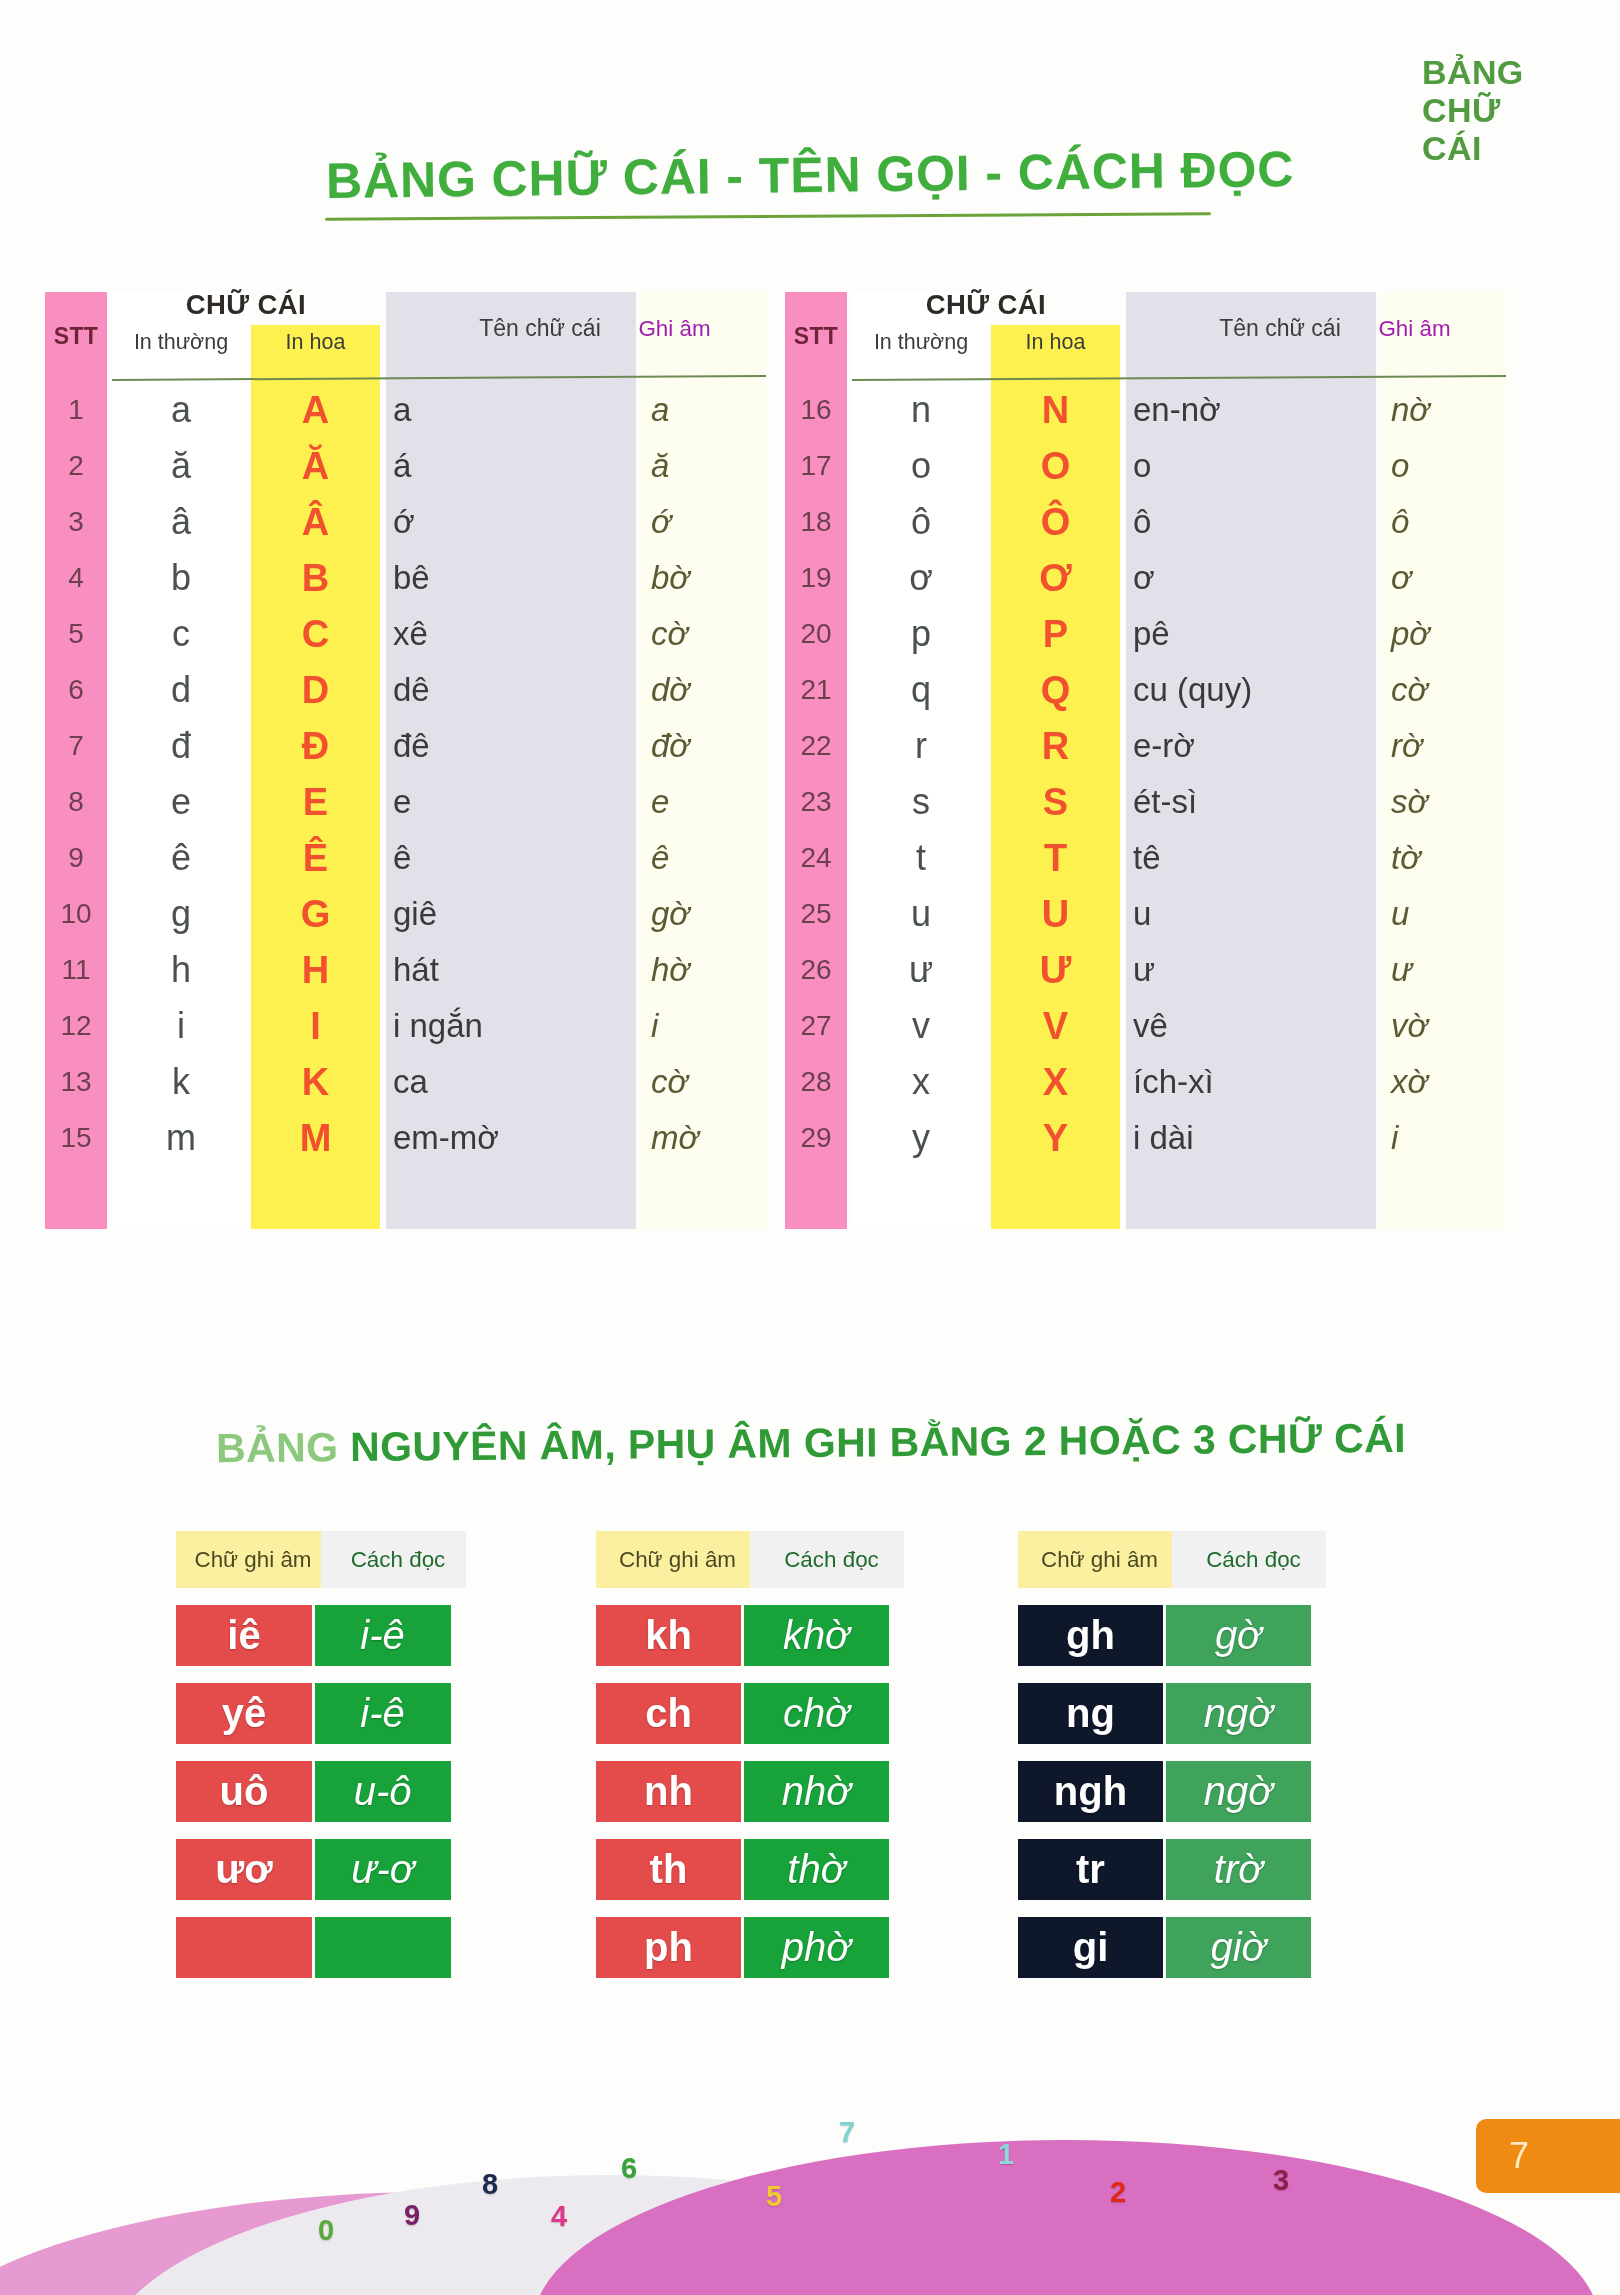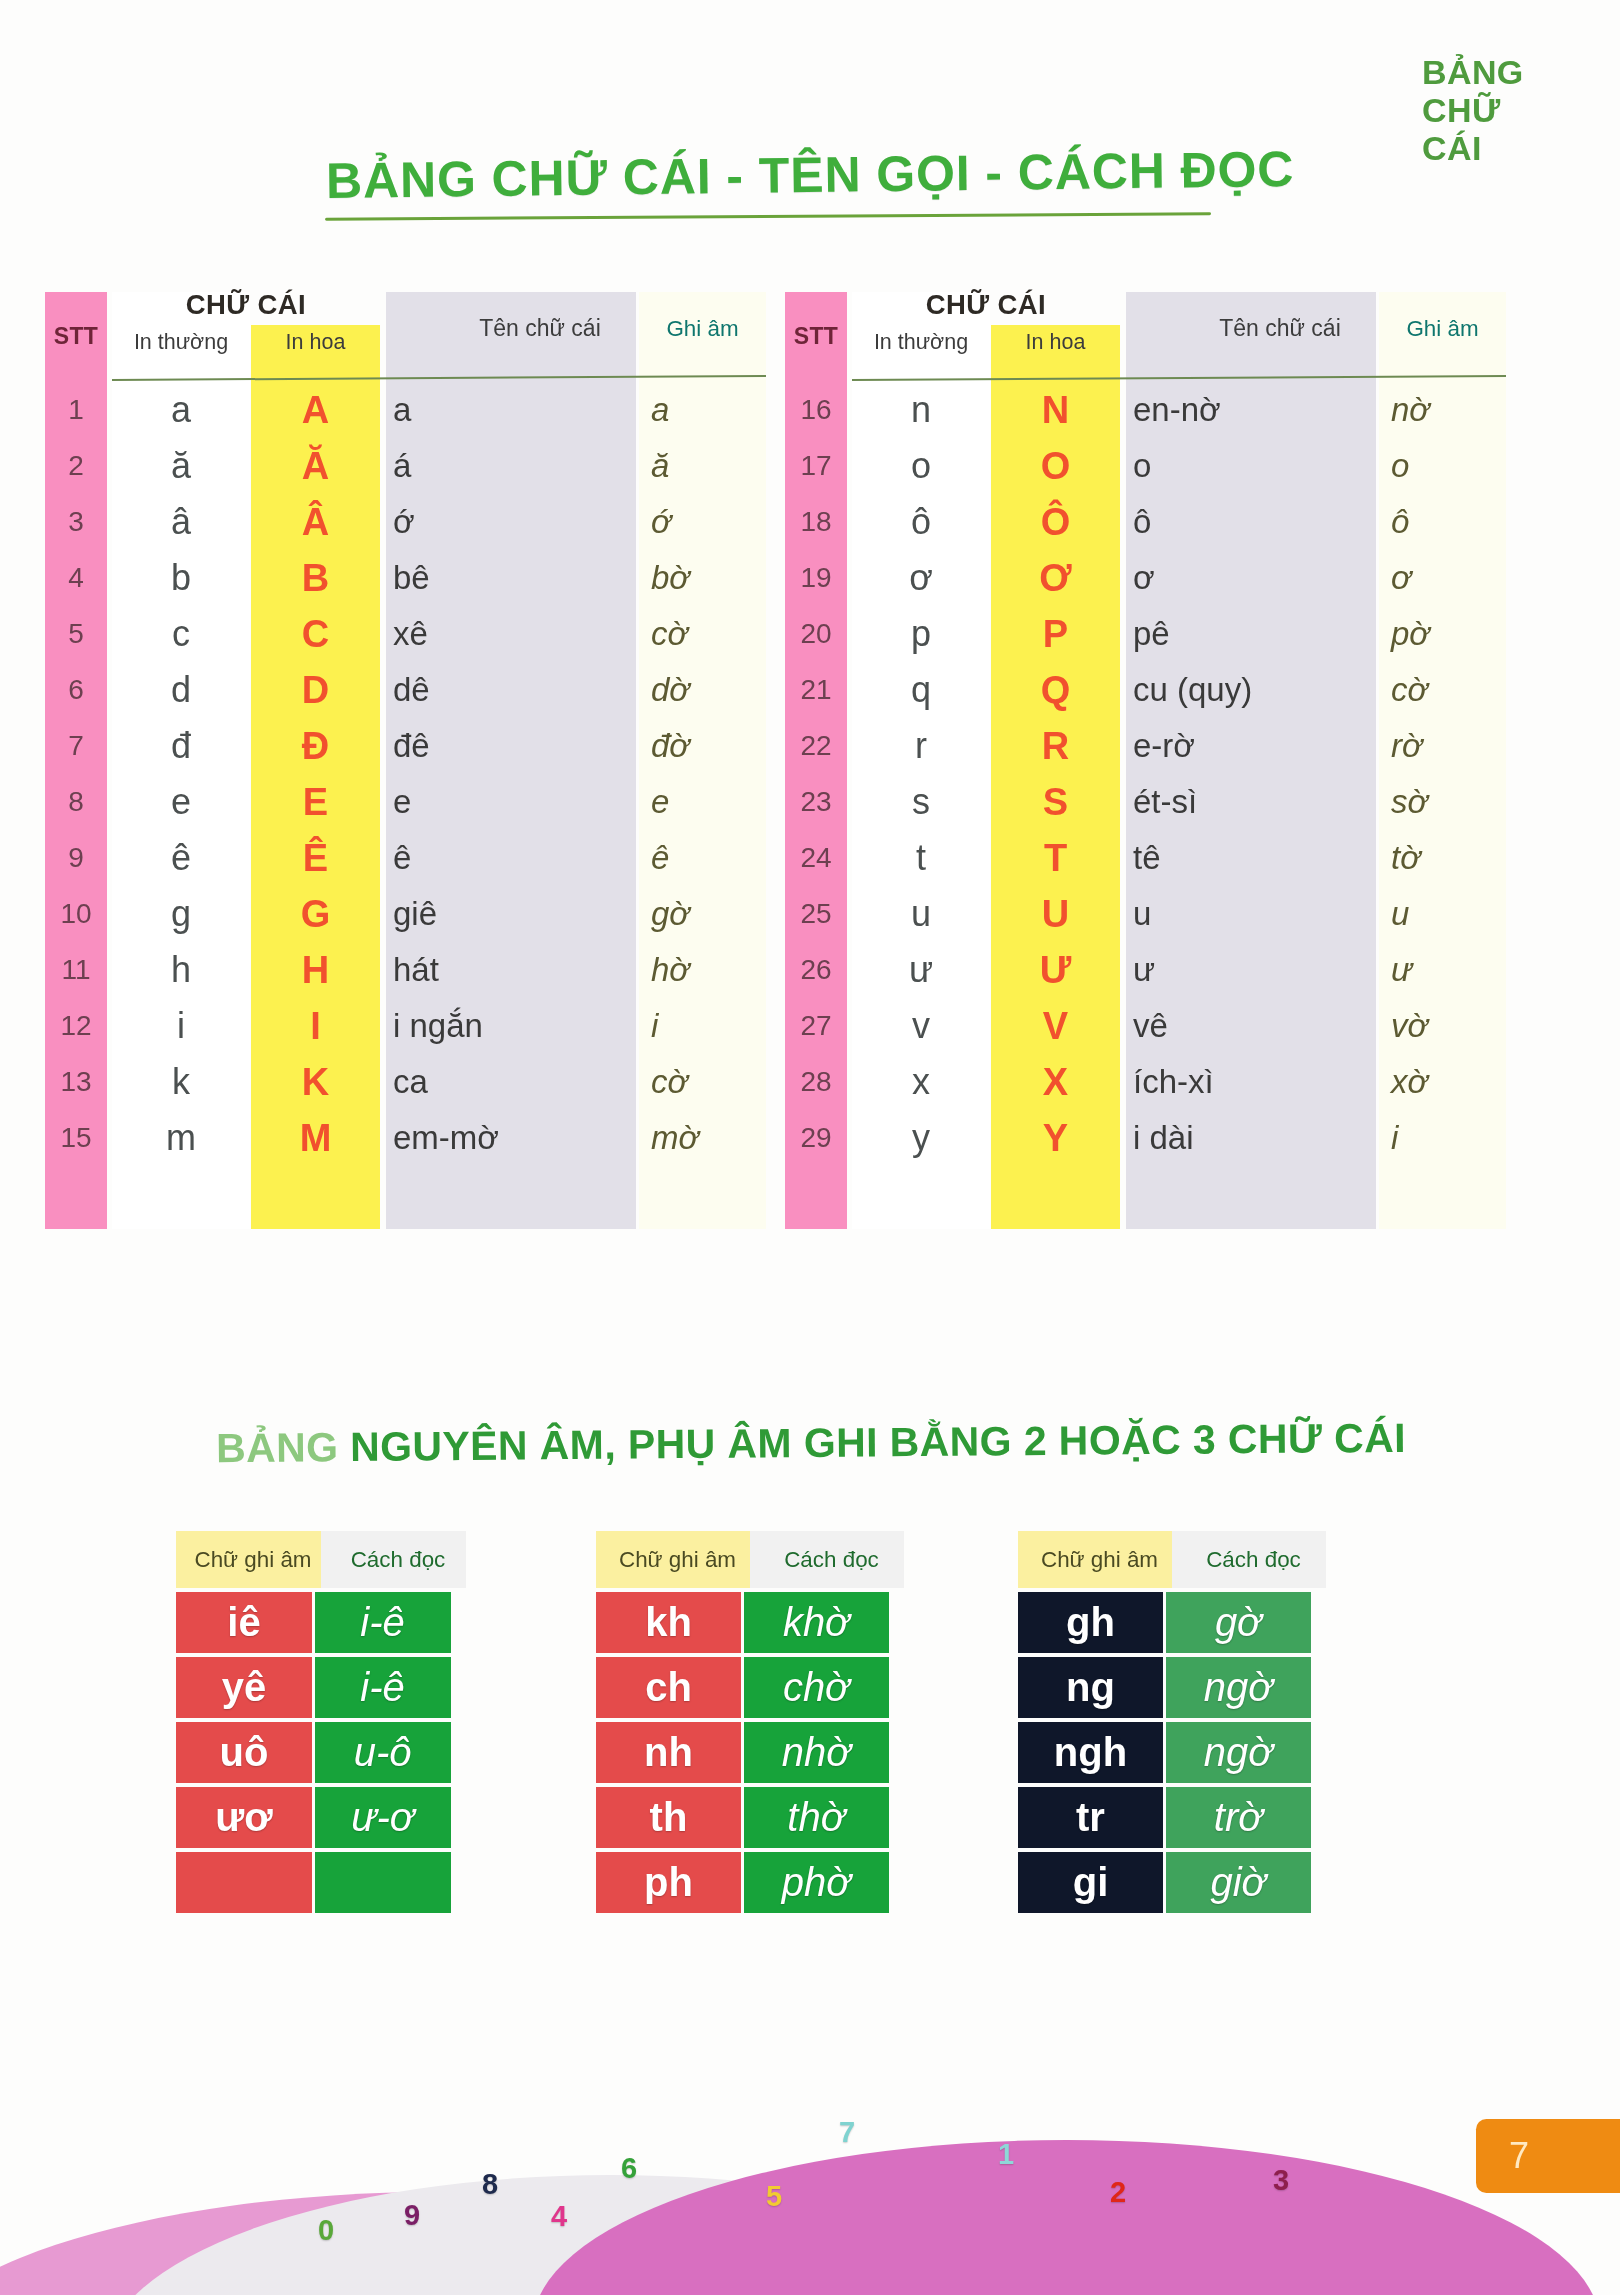--- a/index.html
+++ b/index.html
@@ -54,22 +54,22 @@
   .h-stt{position:absolute;left:0;width:62px;top:34px;text-align:center;
          font-size:23px;font-weight:700;color:#6e2438;letter-spacing:0.4px;}
   .h-chucai{position:absolute;left:67px;width:268px;top:0px;text-align:center;
          font-size:27.5px;font-weight:700;color:#2e2a25;letter-spacing:0.4px;}
   .h-lower{position:absolute;left:67px;width:138px;top:41px;text-align:center;
          font-size:21.5px;color:#3c3c3c;}
   .h-upper{position:absolute;left:206px;width:129px;top:41px;text-align:center;
          font-size:21.5px;color:#3c3c3c;}
   .h-name{position:absolute;left:341px;width:250px;top:26px;text-align:center;
          font-size:23px;color:#3c3c3c;padding-left:29px;}
-  .h-sound{position:absolute;left:594px;width:127px;top:27.5px;text-align:center;
-         font-size:22.4px;color:#0f766e;}
+  .h-sound{position:absolute;left:566px;width:127px;top:27.5px;text-align:center;
+         font-size:22.4px;color:#a21caf;}
   .head-rule{position:absolute;left:67px;top:102px;width:654px;height:1.7px;
          background:#6d8a52;transform:rotate(-0.35deg);}
 
   .alpha-rows{position:absolute;left:0;top:107px;width:723px;}
   .arow{position:relative;height:56px;}
   .c-stt   {position:absolute;left:0;  width:62px; text-align:center;
             font-size:28px;color:#6d4050;line-height:56px;}
   .c-lower {position:absolute;left:67px;width:138px;text-align:center;
             font-size:36px;color:#4b5050;line-height:56px;font-weight:500;}
   .c-upper {position:absolute;left:206px;width:129px;text-align:center;
@@ -95,21 +95,21 @@
 
   .dhead{display:flex;height:57px;}
   .dhead .hc{display:flex;align-items:center;justify-content:center;
              font-size:22.4px;font-weight:400;color:#4a4a22;padding-left:9px;}
   .dhead .hc.a{width:136px;background:#fbf0a0;}
   .dhead .hc.b{width:136px;background:#f1f1f1;color:#1f6b2e;}
 
   .dtable.t2 .dhead .hc.a,.dtable.t3 .dhead .hc.a{width:145px;}
   .dtable.t2 .dhead .hc.b,.dtable.t3 .dhead .hc.b{width:145px;}
 
-  .drow{display:flex;height:61px;margin-top:4px;}
+  .drow{display:flex;height:61px;margin-top:17px;}
   .dcell{display:flex;align-items:center;justify-content:center;
          color:#ffffff;text-shadow:0 0.9px 1.7px rgba(0,0,0,.25);}
   .dcell.key{width:136px;background:#e44b4b;font-size:40px;font-weight:700;}
   .dcell.val{width:136px;background:#17a33a;font-size:40px;font-style:italic;
              font-weight:500;margin-left:2.6px;}
   .dtable.t2 .dcell.key,.dtable.t3 .dcell.key{width:145px;}
   .dtable.t2 .dcell.val,.dtable.t3 .dcell.val{width:145px;}
   .dtable.t3 .dcell.key{background:#0f172a;}
   .dtable.t3 .dcell.val{background:#3fa35c;}
   .dcell.empty{text-shadow:none;}

